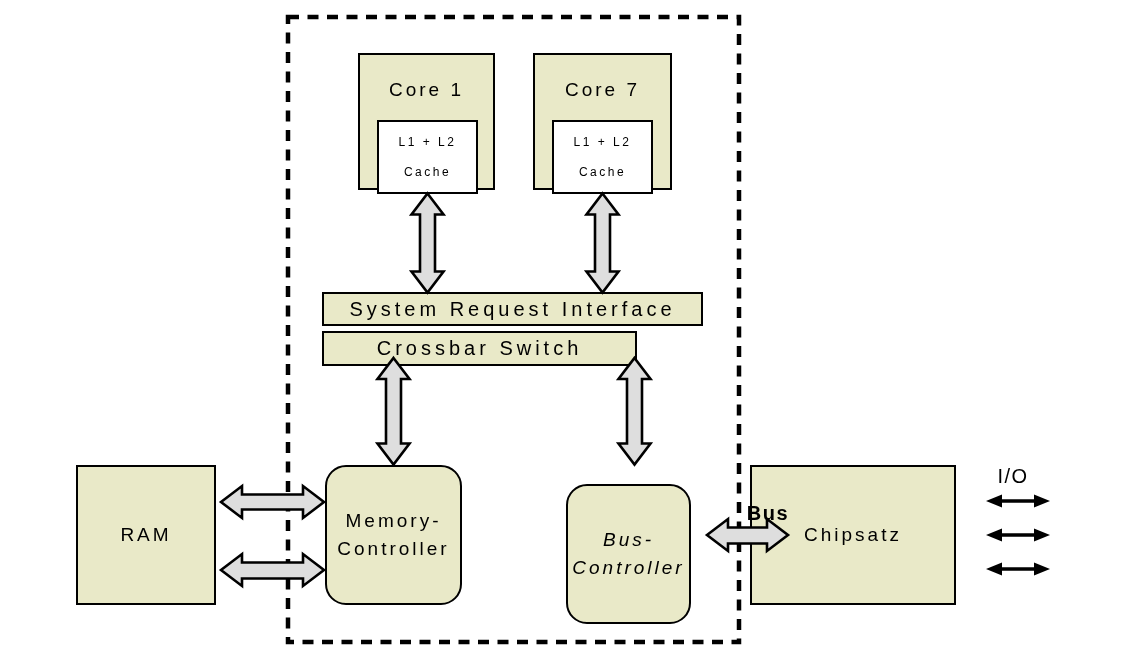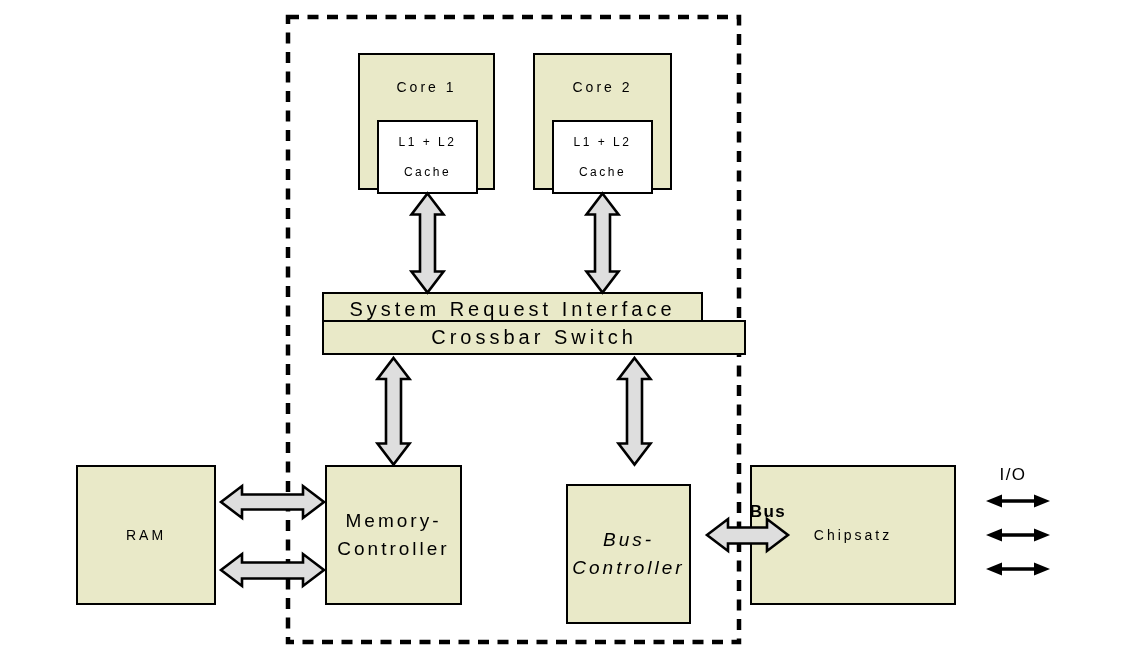--- a/index.html
+++ b/index.html
@@ -13,62 +13,62 @@
   body{background:var(--bg);font-family:"Liberation Sans",sans-serif;color:var(--line);}
   #stage{position:relative;width:1126px;height:668px;background:var(--bg);overflow:hidden;}
   svg.layer{position:absolute;left:0;top:0;pointer-events:none;}
   #boundary-layer{z-index:1;}
   #arrow-layer{z-index:3;}
   .boundary{fill:none;stroke:var(--line);stroke-width:4.5;stroke-dasharray:11 8.5;}
   .blkarrow{fill:var(--arrow-fill);stroke:var(--line);stroke-width:2.6;stroke-linejoin:miter;}
   .thinarrow{fill:var(--line);}
   .box{position:absolute;z-index:2;background:var(--box-fill);border:2.6px solid var(--line);
        display:flex;align-items:center;justify-content:center;text-align:center;}
-  .box .lbl{font-size:14px;letter-spacing:3px;white-space:nowrap;}
+  .box .lbl{font-size:19px;letter-spacing:3px;white-space:nowrap;}
   .core{align-items:flex-start;}
   .core .lbl{padding-top:24px;}
   .cache{background:var(--cache-fill);z-index:2;flex-direction:column;}
   .cache .cline{display:block;font-size:12px;letter-spacing:2.5px;line-height:30px;white-space:nowrap;}
   .bar .lbl{font-size:20px;letter-spacing:4px;}
-  .twoline{flex-direction:column;}
+  .twoline{flex-direction:column;border-radius:21px;}
   .twoline .cline{display:block;font-size:19px;letter-spacing:3px;line-height:28px;white-space:nowrap;}
-  .floatlbl{position:absolute;z-index:4;font-size:17px;letter-spacing:1.5px;text-align:center;white-space:nowrap;}
+  .floatlbl{position:absolute;z-index:4;font-size:20px;letter-spacing:1.5px;text-align:center;white-space:nowrap;}
 </style>
 </head>
 <body>
 
 <div id="stage">
 
   <svg class="layer" id="boundary-layer" width="1126" height="668" viewBox="0 0 1126 668">
     <rect x="288" y="17" width="451" height="625" class="boundary"></rect>
   </svg>
 
   <div class="box core" style="left:358px;top:53px;width:137px;height:137px;">
     <span class="lbl">Core 1</span>
   </div>
 
   <div class="box core" style="left:533px;top:53px;width:139px;height:137px;">
-    <span class="lbl">Core 2</span>
+    <span class="lbl">Core 7</span>
   </div>
 
   <div class="box cache" style="left:377px;top:120px;width:101px;height:74px;">
     <span class="cline">L1 + L2</span>
     <span class="cline">Cache</span>
   </div>
 
   <div class="box cache" style="left:552px;top:120px;width:101px;height:74px;">
     <span class="cline">L1 + L2</span>
     <span class="cline">Cache</span>
   </div>
 
   <div class="box bar" style="left:322px;top:292px;width:381px;height:34px;">
     <span class="lbl">System Request Interface</span>
   </div>
 
-  <div class="box bar" style="left:322px;top:320px;width:424px;height:34.5px;">
+  <div class="box bar" style="left:322px;top:331px;width:315px;height:34.5px;">
     <span class="lbl">Crossbar Switch</span>
   </div>
 
   <div class="box" style="left:76px;top:465px;width:140px;height:140px;">
     <span class="lbl">RAM</span>
   </div>
 
   <div class="box twoline" style="left:325px;top:465px;width:137px;height:140px;">
     <span class="cline">Memory-</span>
     <span class="cline">Controller</span>

